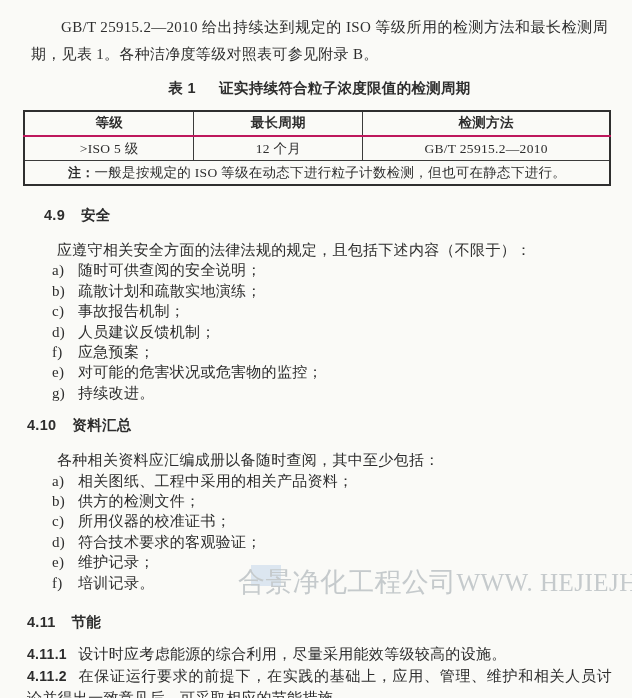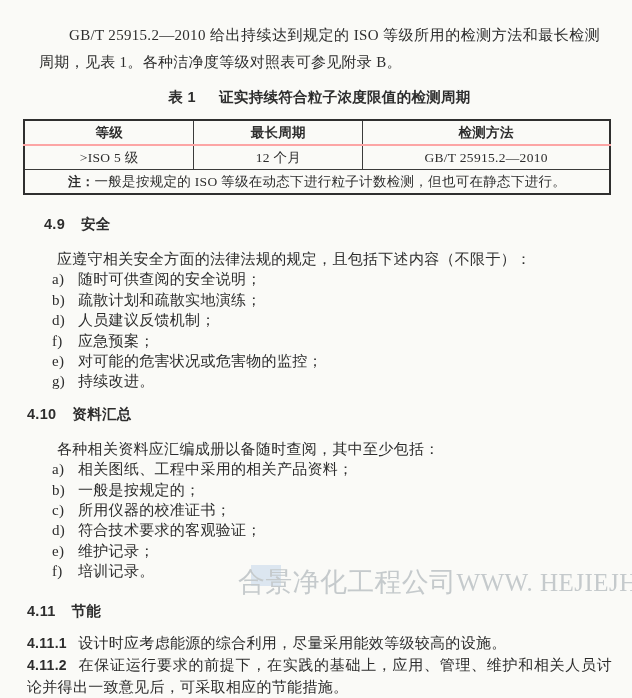--- a/index.html
+++ b/index.html
@@ -10,21 +10,21 @@
     font-family: "Liberation Serif", "DejaVu Serif", serif;
     font-size: 15px;
     letter-spacing: 0.3px;
     overflow: hidden;
     position: relative;
   }
   .page { padding: 10px 20px 0 27px; position: relative; }
 
   
   .para {
-    margin: 12px;
+    margin: 4px;
     line-height: 27px;
     text-indent: 2em;
     text-align: justify;
   }
 
   
   .table-caption {
     margin-top: 11px;
     text-align: center;
     font-family: "Liberation Sans", "DejaVu Sans", sans-serif;
@@ -44,22 +44,22 @@
   }
   table.spec-table th, table.spec-table td {
     border: 1px solid #3b3b3b;
     text-align: center;
     padding: 0 4px;
     height: 23px;
     line-height: 17px;
   }
   table.spec-table { border: 2px solid #2f2f2f; }
   table.spec-table thead th {
-    border-bottom: 2px solid #fca5a5;
-    font-family: Liberation Serif, serif;
+    border-bottom: 2px solid #be185d;
+    font-family: Liberation Mono, monospace;
     font-weight: bold;
     font-size: 13.5px;
     margin-left: 20px;
   }
   .col-grade  { width: 29%; }
   .col-period { width: 28.8%; }
   .col-method { width: 42.2%; }
   td.note-cell {
     text-align: left;
     padding-left: 30px;
@@ -178,33 +178,34 @@
     </tbody>
   </table>
 
   <h4 class="sec-heading h-49">
     <span class="sec-num">4.9</span><span>安全</span>
   </h4>
   <p class="clause-intro">应遵守相关安全方面的法律法规的规定，且包括下述内容（不限于）：</p>
   <ul class="clause-list">
     <li><span class="item-label">a)</span><span>随时可供查阅的安全说明；</span></li>
     <li><span class="item-label">b)</span><span>疏散计划和疏散实地演练；</span></li>
+    <li><span class="item-label">c)</span><span>事故报告机制；</span></li>
     <li><span class="item-label">d)</span><span>人员建议反馈机制；</span></li>
     <li><span class="item-label">f)</span><span>应急预案；</span></li>
     <li><span class="item-label">e)</span><span>对可能的危害状况或危害物的监控；</span></li>
     <li><span class="item-label">g)</span><span>持续改进。</span></li>
   </ul>
 
   <h4 class="sec-heading h-410">
     <span class="sec-num">4.10</span><span>资料汇总</span>
   </h4>
   <p class="clause-intro">各种相关资料应汇编成册以备随时查阅，其中至少包括：</p>
   <ul class="clause-list">
     <li><span class="item-label">a)</span><span>相关图纸、工程中采用的相关产品资料；</span></li>
-    <li><span class="item-label">b)</span><span>一般是按规定的；</span></li>
+    <li><span class="item-label">b)</span><span>供方的检测文件；</span></li>
     <li><span class="item-label">c)</span><span>所用仪器的校准证书；</span></li>
     <li><span class="item-label">d)</span><span>符合技术要求的客观验证；</span></li>
     <li><span class="item-label">e)</span><span>维护记录；</span></li>
     <li><span class="item-label">f)</span><span>培训记录。</span></li>
   </ul>
 
   <h4 class="sec-heading h-411">
     <span class="sec-num">4.11</span><span>节能</span>
   </h4>
   <p class="subclause first">

